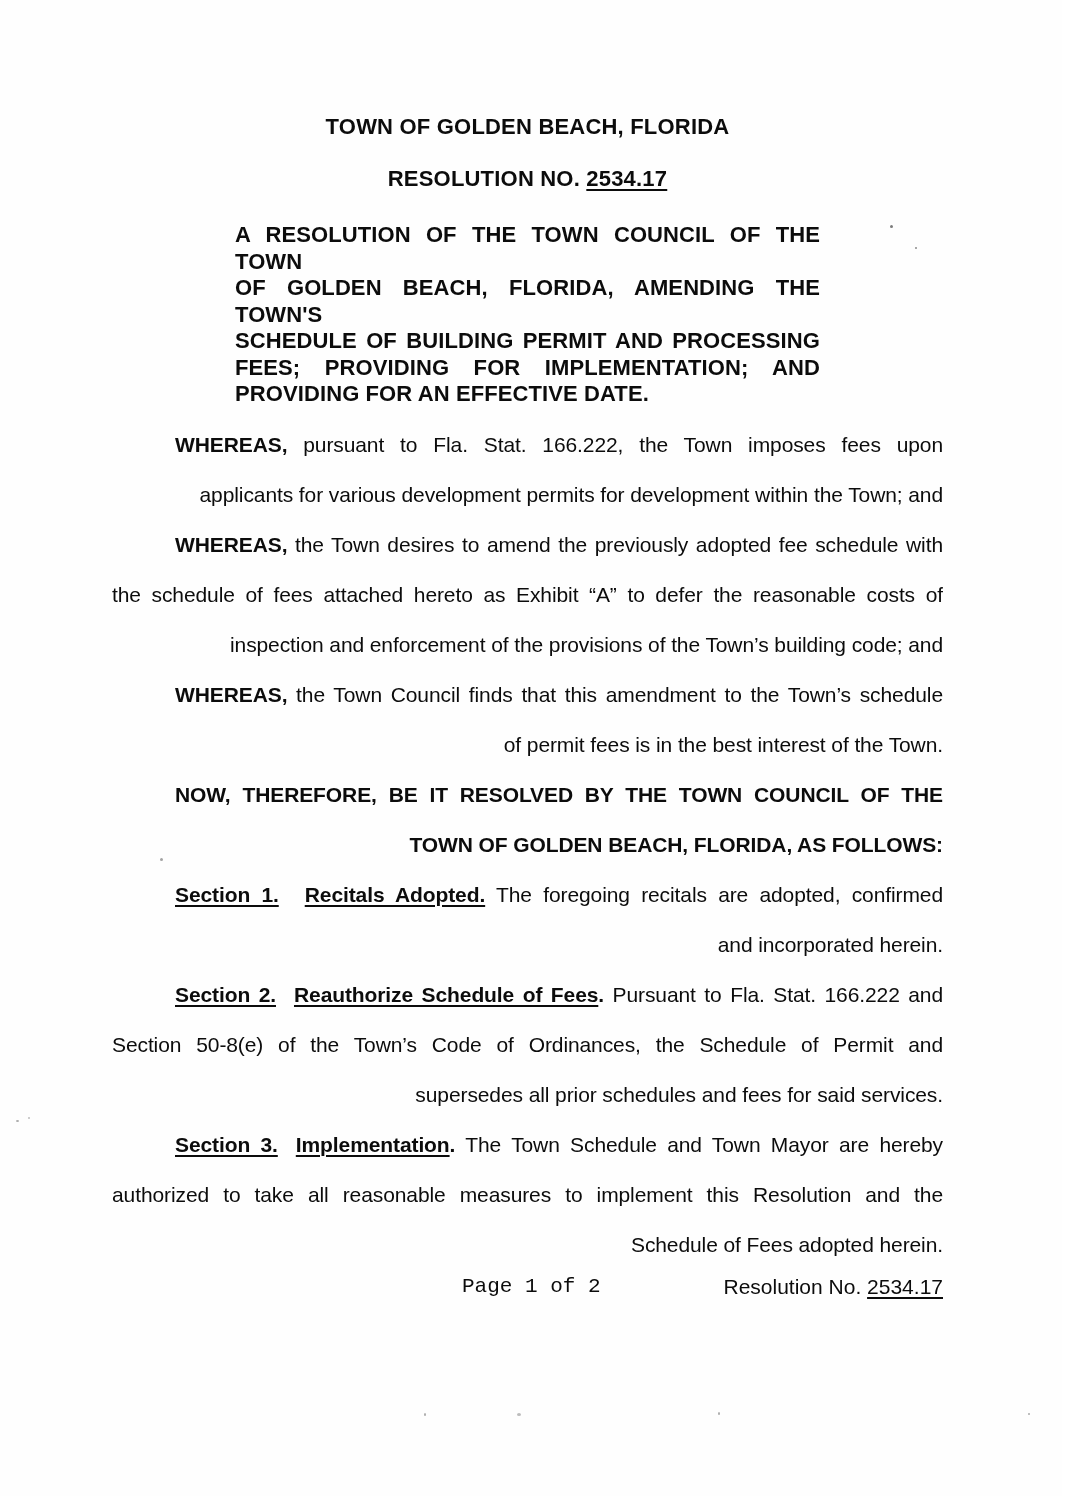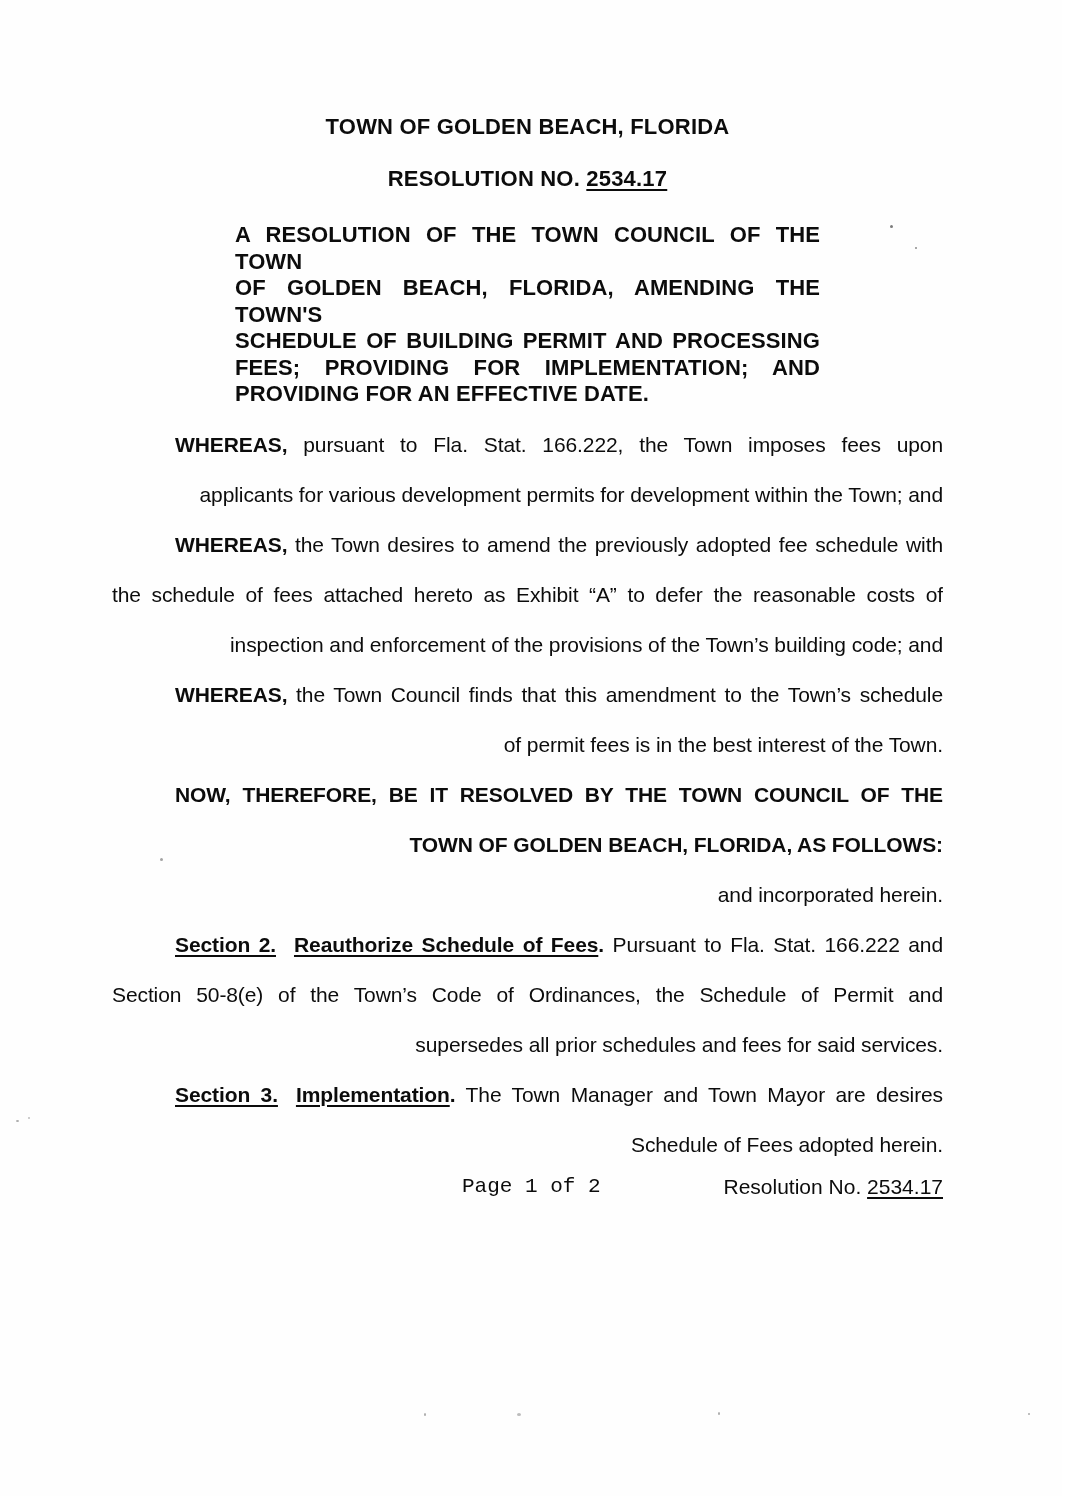--- a/index.html
+++ b/index.html
@@ -97,25 +97,27 @@
     <div id="body-lines">
         <div class="bline jfy ind"><span class="b">WHEREAS,</span><span class=""> pursuant to Fla. Stat. 166.222, the Town imposes fees upon</span></div>
         <div class="bline"><span class="">applicants for various development permits for development within the Town; and</span></div>
         <div class="bline jfy ind"><span class="b">WHEREAS,</span><span class=""> the Town desires to amend the previously adopted fee schedule with</span></div>
         <div class="bline jfy"><span class="">the schedule of fees attached hereto as Exhibit “A” to defer the reasonable costs of</span></div>
         <div class="bline"><span class="">inspection and enforcement of the provisions of the Town’s building code; and</span></div>
         <div class="bline jfy ind"><span class="b">WHEREAS,</span><span class=""> the Town Council finds that this amendment to the Town’s schedule</span></div>
         <div class="bline"><span class="">of permit fees is in the best interest of the Town.</span></div>
         <div class="bline jfy ind"><span class="b">NOW, THEREFORE, BE IT RESOLVED BY THE TOWN COUNCIL OF THE</span></div>
         <div class="bline"><span class="b">TOWN OF GOLDEN BEACH, FLORIDA, AS FOLLOWS:</span></div>
+        <div class="bline jfy ind"><span class="b u">Section 1.</span><span class="gap" style="width: 26px;"></span><span class="b u">Recitals Adopted.</span><span class=""> The foregoing recitals are adopted, confirmed</span></div>
         <div class="bline"><span class="">and incorporated herein.</span></div>
         <div class="bline jfy ind"><span class="b u">Section 2.</span><span class="gap" style="width: 18px;"></span><span class="b u">Reauthorize Schedule of Fees</span><span class="b">.</span><span class=""> Pursuant to Fla. Stat. 166.222 and</span></div>
         <div class="bline jfy"><span class="">Section 50-8(e) of the Town’s Code of Ordinances, the Schedule of Permit and</span></div>
         <div class="bline"><span class="">supersedes all prior schedules and fees for said services.</span></div>
-        <div class="bline jfy ind"><span class="b u">Section 3.</span><span class="gap" style="width: 18px;"></span><span class="b u">Implementation</span><span class="b">.</span><span class=""> The Town Manager and Town Mayor are desires</span></div>
+        <div class="bline jfy ind"><span class="b u">Section 3.</span><span class="gap" style="width: 18px;"></span><span class="b u">Implementation</span><span class="b">.</span><span class=""> The Town Schedule and Town Mayor are hereby</span></div>
+        <div class="bline jfy"><span class="">authorized to take all reasonable measures to implement this Resolution and the</span></div>
         <div class="bline"><span class="">Schedule of Fees adopted herein.</span></div>
       </div>
 
     <div id="footer">
       <span class="page-label">Page 1 of 2</span>
       <span class="res-label">
         <span>Resolution No. </span><span class="u">2534.17</span>
       </span>
     </div>
 

